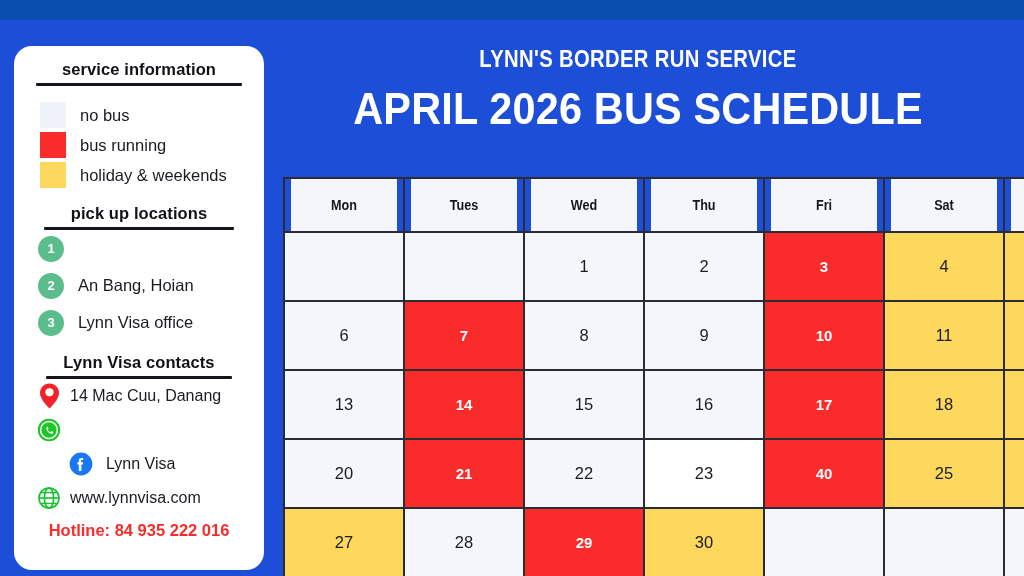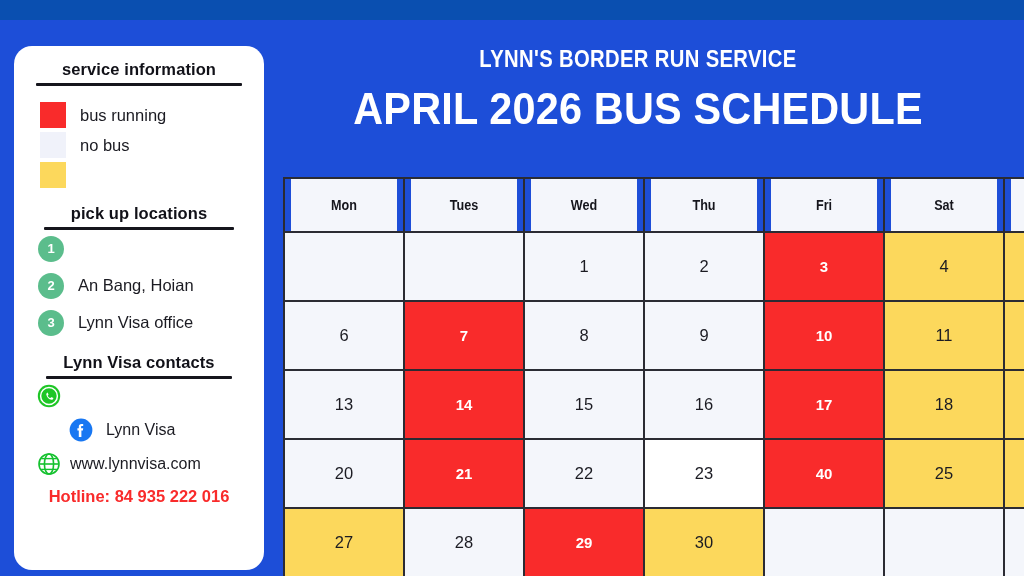--- a/index.html
+++ b/index.html
@@ -198,29 +198,30 @@
 <div class="poster">
 
   <div class="info-card">
 
     <div>
       <div class="sec-title">service information</div>
       <div class="sec-rule" style="width:206px"></div>
 
       <div class="legend">
         <div class="legend-row">
+          <div class="swatch sw-none"></div>
+          <div class="legend-label">no bus</div>
+        </div>
+        <div class="legend-row">
           <div class="swatch sw-red"></div>
           <div class="legend-label">bus running</div>
         </div>
         <div class="legend-row">
-          <div class="swatch sw-none"></div>
-          <div class="legend-label">no bus</div>
-        </div>
-        <div class="legend-row">
           <div class="swatch sw-yellow"></div>
+          <div class="legend-label">holiday &amp; weekends</div>
         </div>
       </div>
     </div>
 
     <div class="pickup">
       <div class="sec-title">pick up locations</div>
       <div class="sec-rule" style="width:190px"></div>
 
       <div class="pick-row">
         <div class="pick-badge">1</div>
@@ -232,20 +233,29 @@
       <div class="pick-row">
         <div class="pick-badge">3</div>
         <div class="pick-label">Lynn Visa office</div>
       </div>
     </div>
 
     <div class="contacts">
       <div class="sec-title">Lynn Visa contacts</div>
       <div class="sec-rule" style="width:186px"></div>
 
+      <div class="con-row">
+        <div class="con-icon">
+          <svg width="21" height="26" viewBox="0 0 21 26">
+            <path d="M10.5 0.6C5.2 0.6 1 4.8 1 10.1c0 6.9 9.5 15.4 9.5 15.4S20 17 20 10.1C20 4.8 15.8 0.6 10.5 0.6z" fill="#f0222a"></path>
+            <circle cx="10.5" cy="9.3" r="4.1" fill="#ffffff"></circle>
+          </svg>
+        </div>
+        <div class="con-label">14 Mac Cuu, Danang</div>
+      </div>
 
       <div class="con-row">
         <div class="con-icon">
           <svg width="24" height="24" viewBox="0 0 24 24">
             <circle cx="12" cy="12" r="11.2" fill="#1ec626"></circle>
             <circle cx="12" cy="12" r="8.4" fill="none" stroke="#ffffff" stroke-width="1.5"></circle>
             <path d="M9.9 8.6c.4-.1.7 0 .9.4l.6 1.3c.1.3.1.5-.1.7l-.5.5c-.1.2-.2.3 0 .6.5.9 1.2 1.5 2.1 1.9.3.1.4.1.6-.1l.5-.6c.2-.2.4-.2.7-.1l1.3.6c.3.2.4.5.3.8-.2.8-1 1.3-1.8 1.2-2.6-.3-4.9-2.6-5.2-5.2-.1-.8.4-1.7 1.2-1.9z" fill="#ffffff"></path>
           </svg>
         </div>
       </div>

